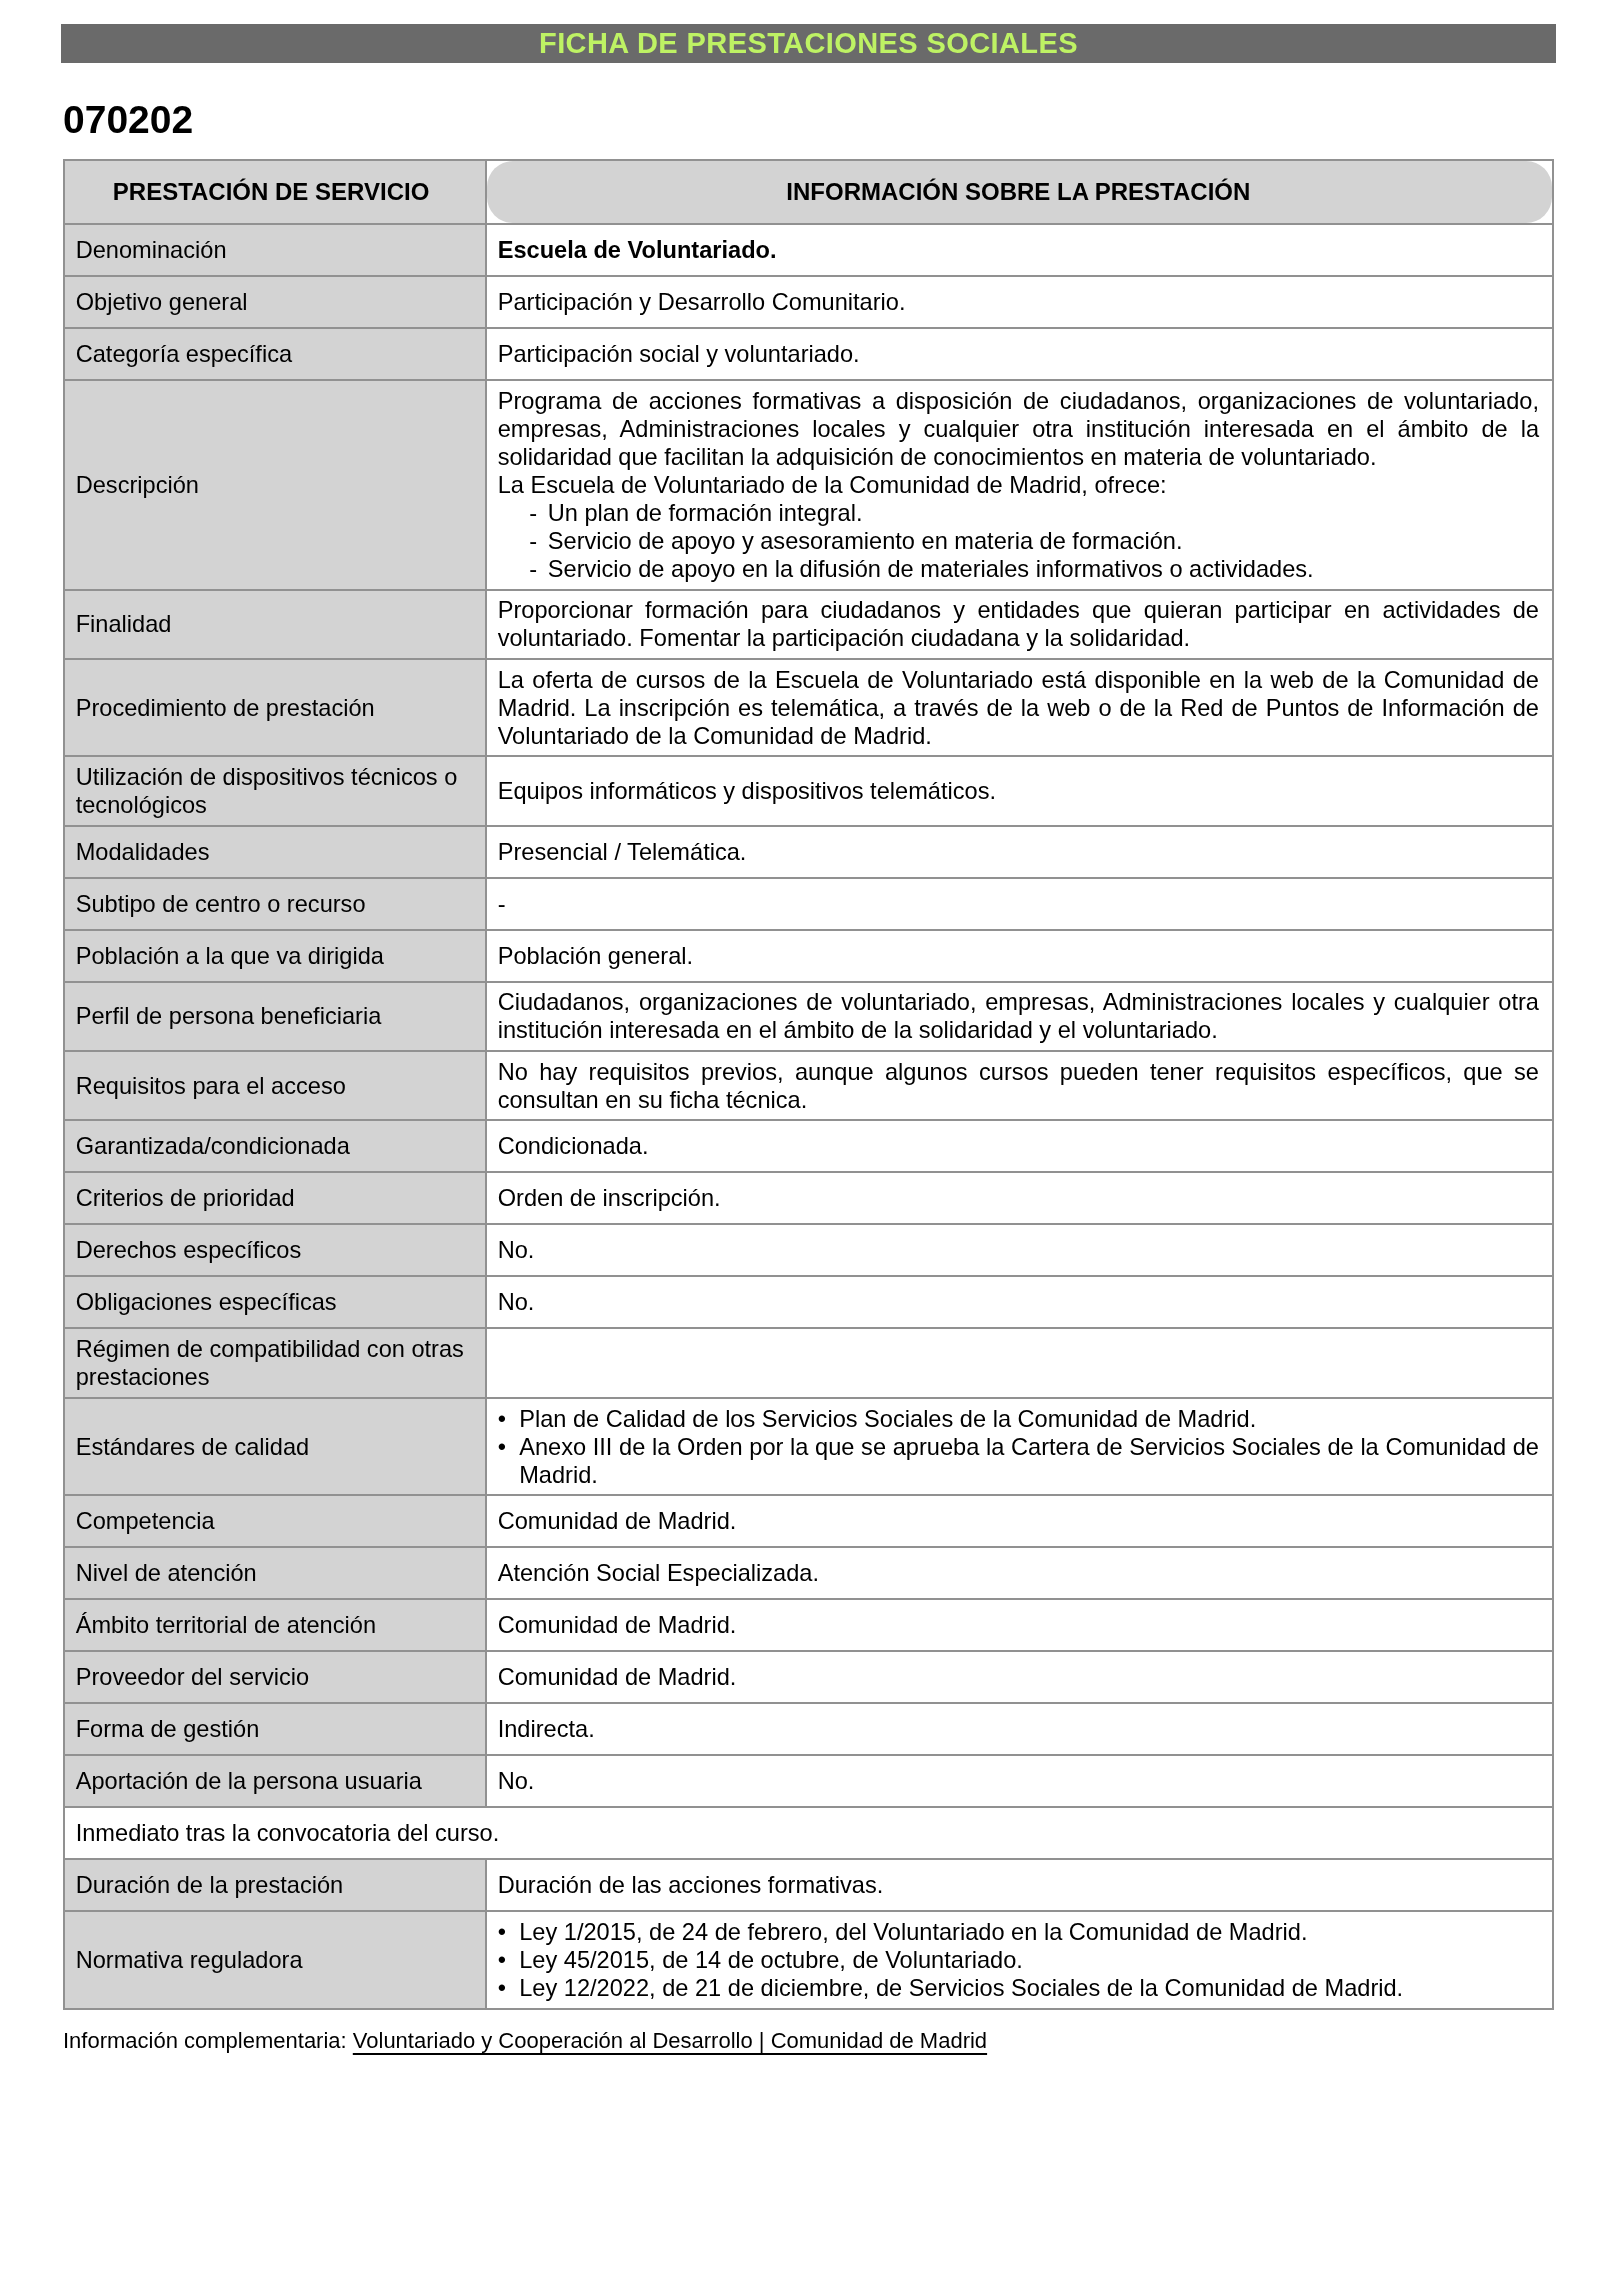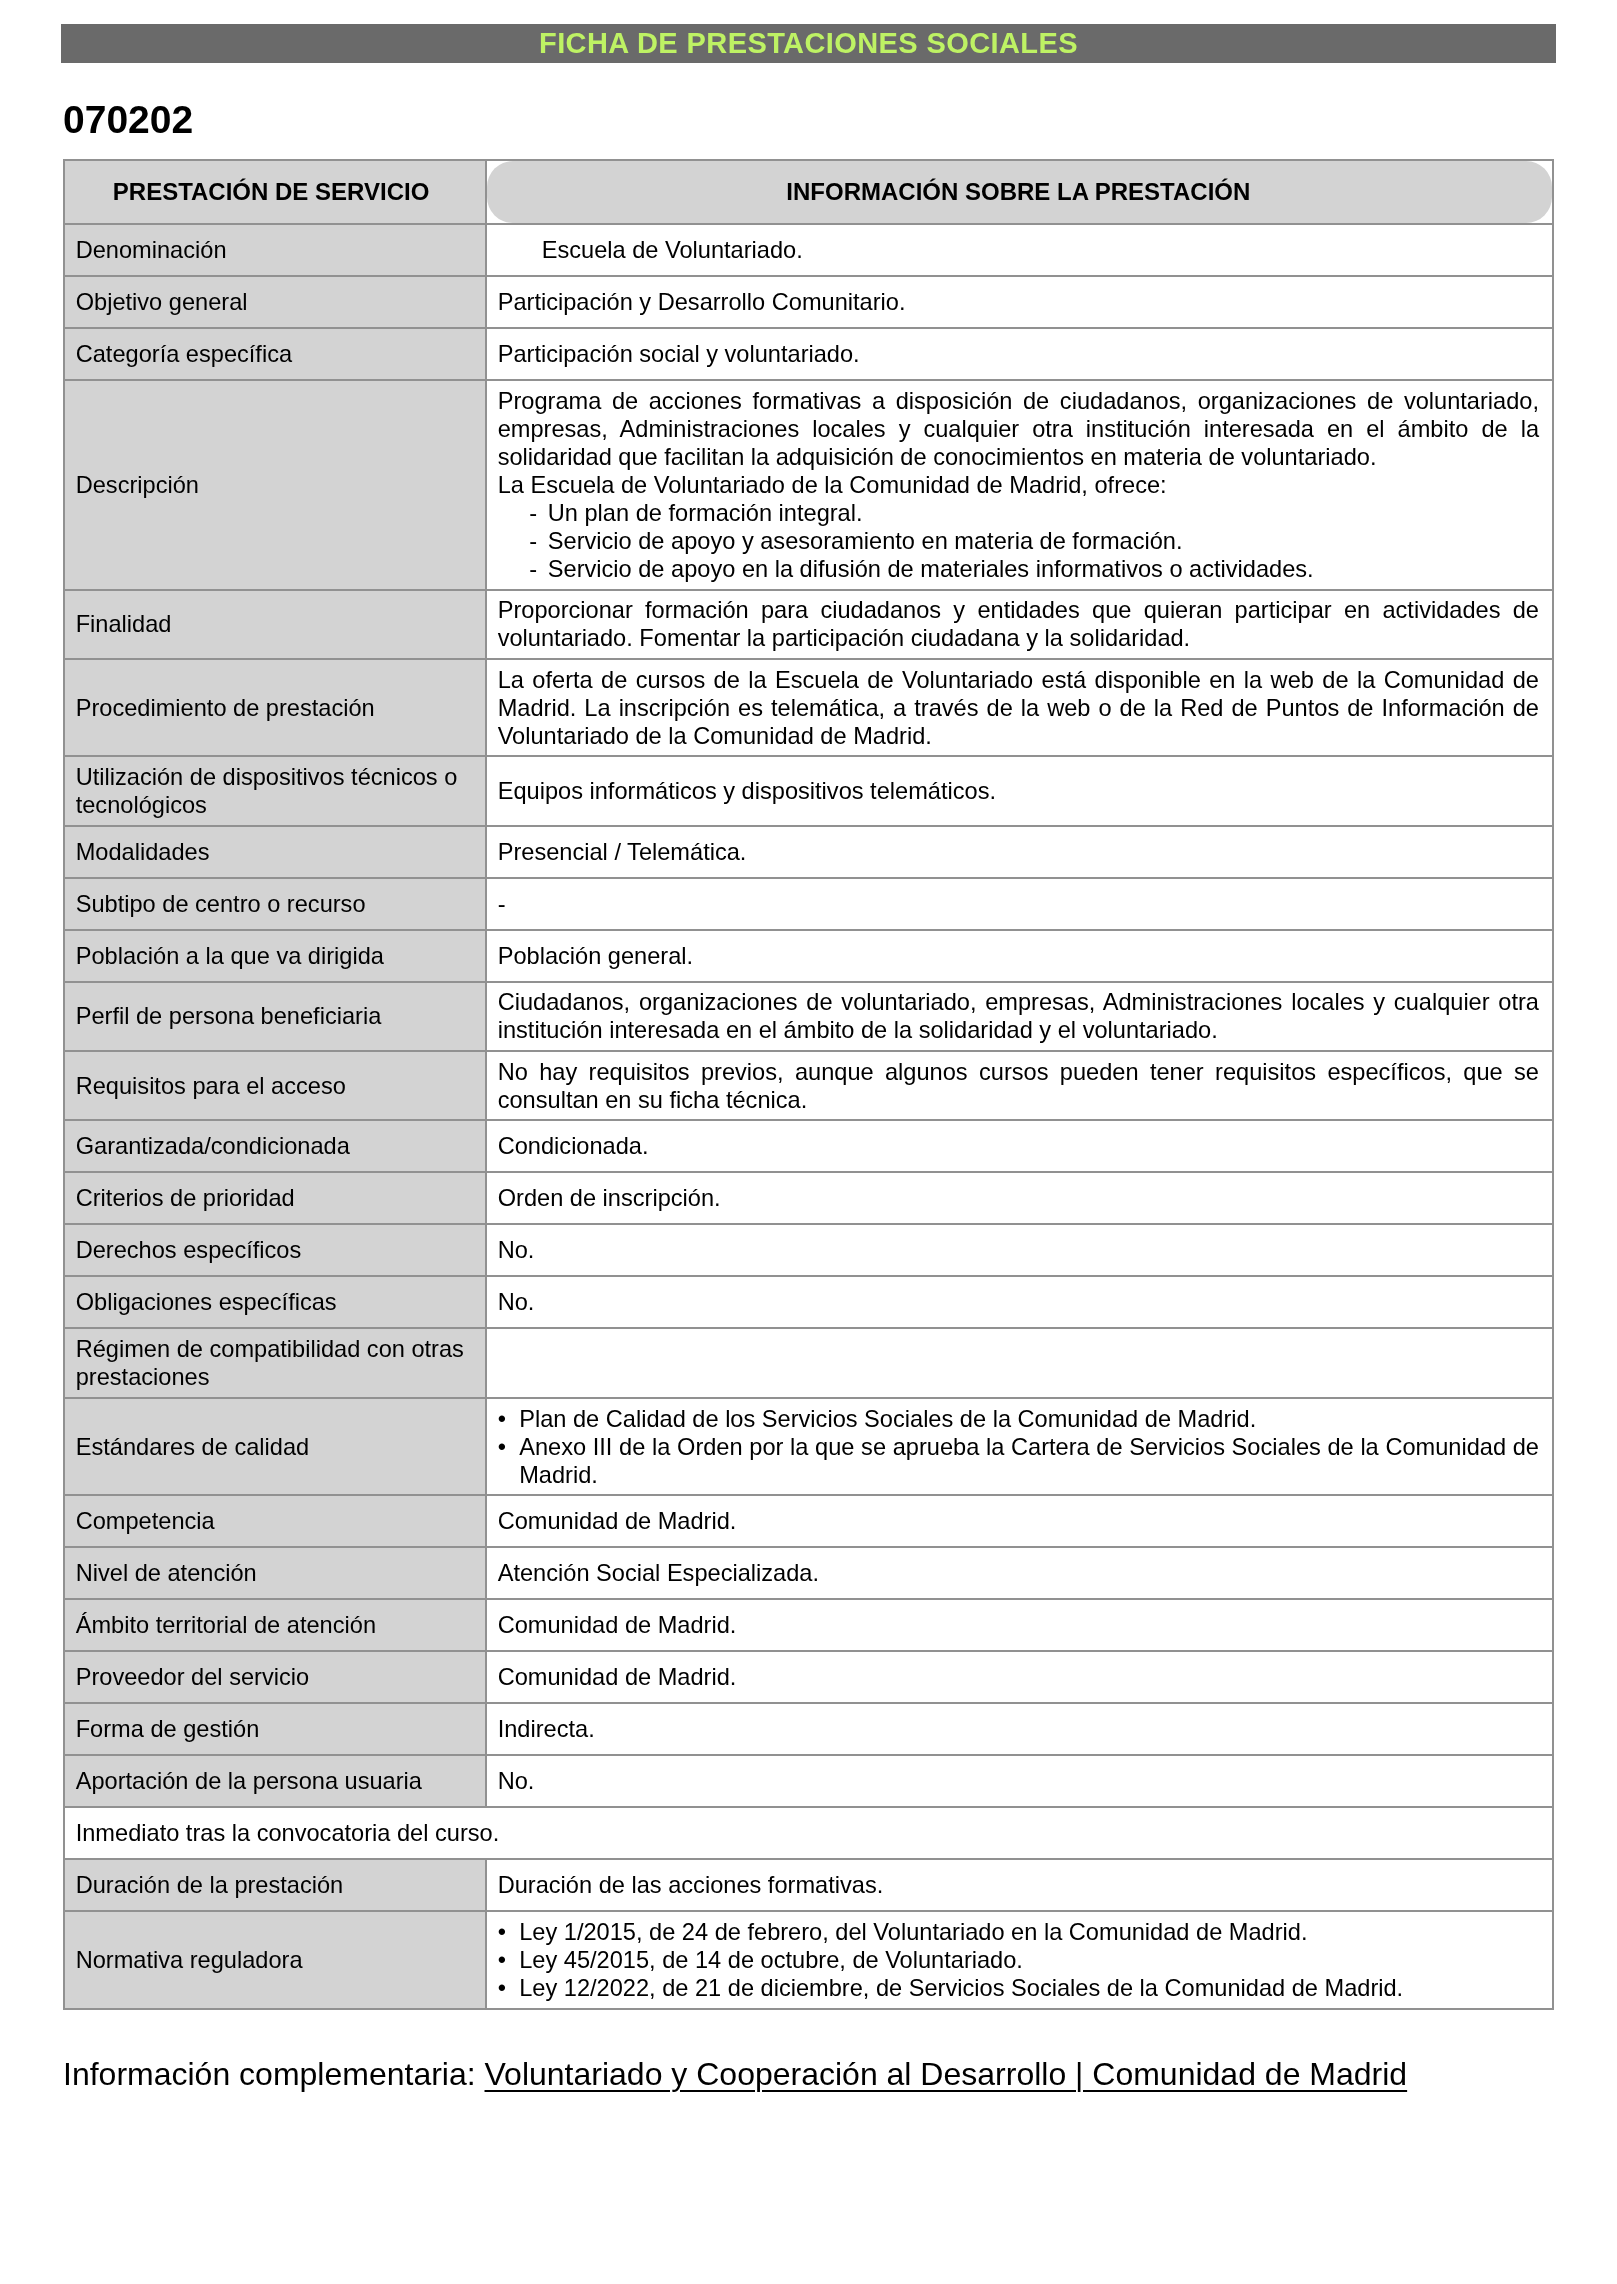--- a/index.html
+++ b/index.html
@@ -37,29 +37,29 @@
     padding:5.7px 18.6px 5.7px 10.7px;align-items:center;
   }
   .cell.value{
     flex:1 1 auto;padding:5.7px 13px 5.7px 10.7px;
     flex-direction:column;justify-content:center;align-items:stretch;
   }
   .t-row.header .cell{font-weight:bold;align-items:center;justify-content:center;text-align:right;}
   .t-row.header .cell.value{background:var(--cell-gray);flex-direction:row;border-radius:26px;}
   .seg{width:100%;}
   .seg.justify{text-align:justify;}
-  .seg.bold{font-weight:normal;margin-left:44px;}
+  .seg.bold{font-weight:bold;}
   .dash-item{display:flex;padding-left:31.5px;}
   .dash-item .dash{flex:0 0 18.6px;width:18.6px;}
   .bullet-item{display:flex;}
   .bullet-item .bullet{flex:0 0 21.5px;width:21.5px;}
   .bullet-item .b-text{flex:1 1 auto;}
   .bullet-item .b-text.justify{text-align:justify;}
   .footer{
-    margin:49px 63px 0 63px;font-size:32px;line-height:31.5px;
+    margin:15px 63px 0 63px;font-size:22px;line-height:31.5px;
   }
   .footer .lbl{white-space:pre-wrap;}
   .footer .link{
     color:#000000;text-decoration:underline;
     text-decoration-thickness:2.1px;text-underline-offset:5px;cursor:pointer;
   }
 </style>
 </head>
 <body>
 

